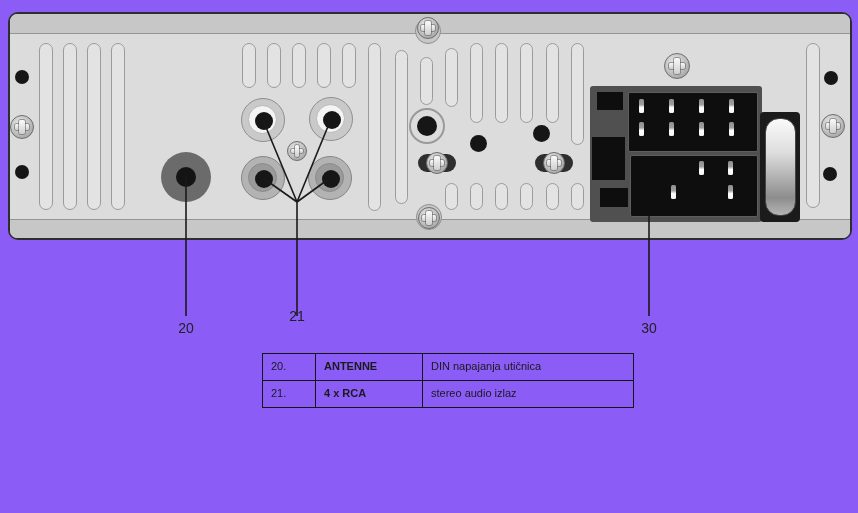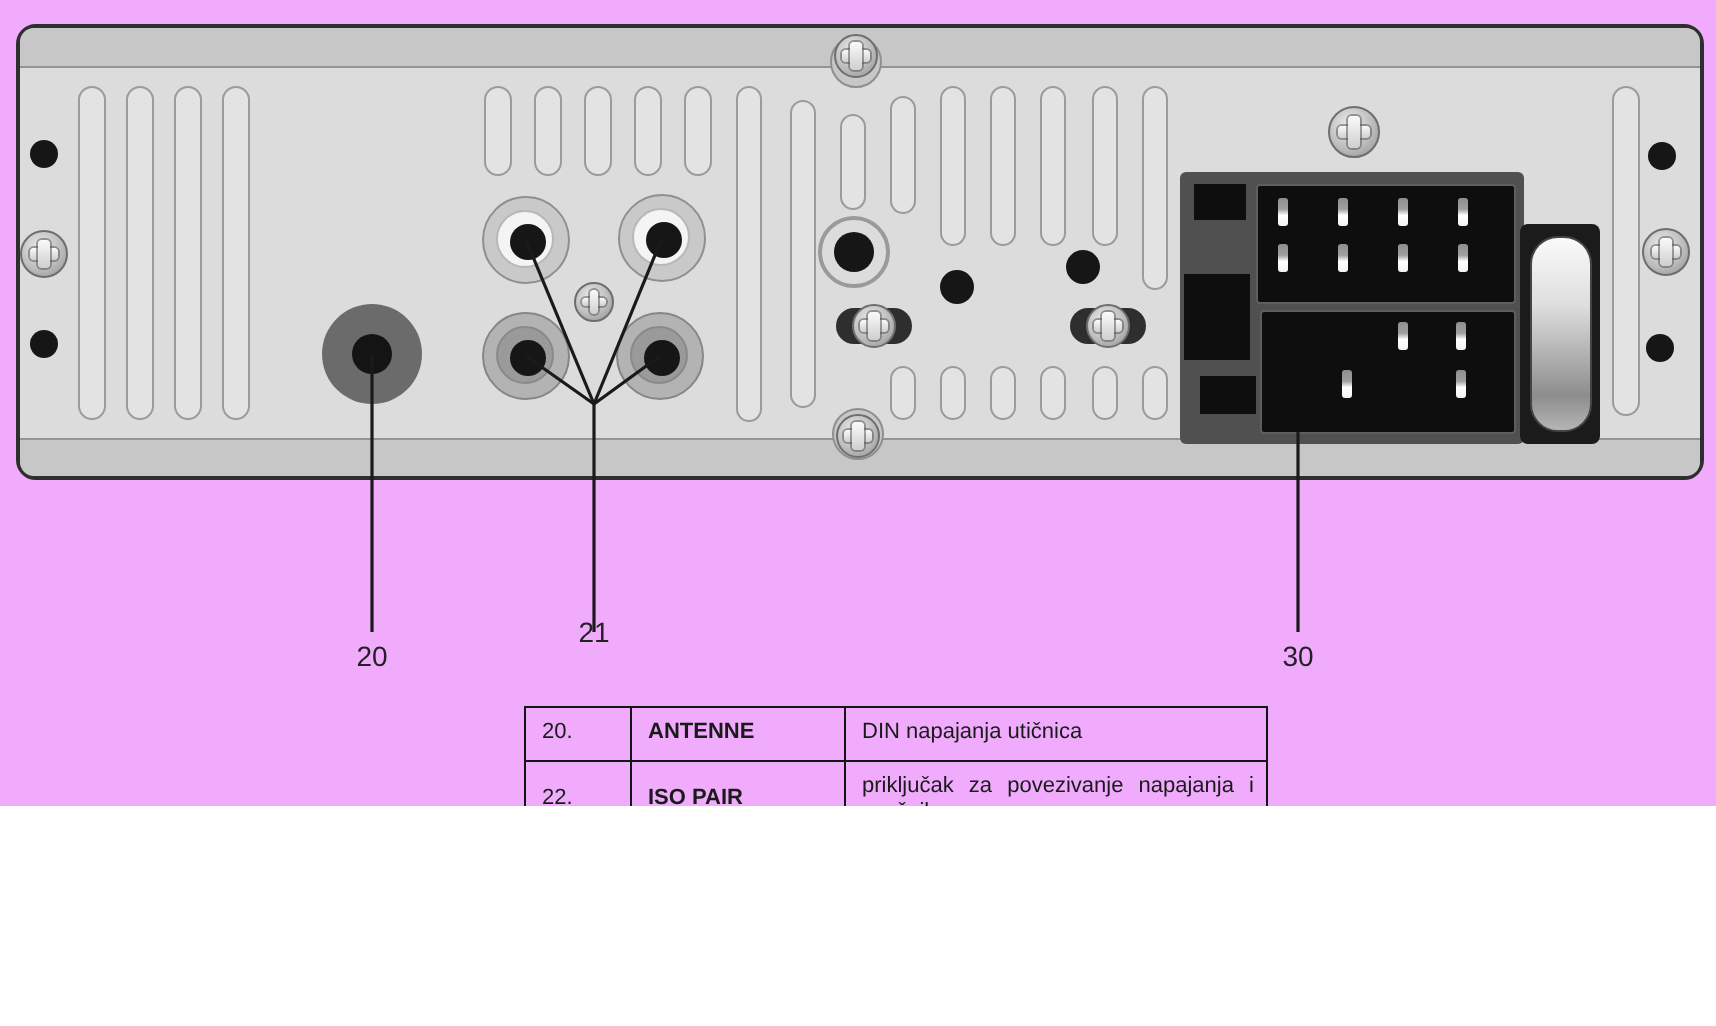--- a/index.html
+++ b/index.html
@@ -1,16 +1,16 @@
 <!DOCTYPE html>
 <html><head>
 <meta charset="utf-8">
 <style>
   html,body{margin:0;padding:0;background:#fff;}
-  .canvas{position:relative;width:858px;height:403px;background:#f0abfc;overflow:hidden;
+  .canvas{position:relative;width:858px;height:513px;background:#8b5cf6;overflow:hidden;
           font-family:"Liberation Sans", sans-serif;color:#1a1a1a;}
   
   .chassis{position:absolute;left:8px;top:12px;width:844px;height:228px;box-sizing:border-box;
            background:#dcdcdc;border:2px solid #2e2e2e;border-radius:10px;}
   .strip-top{position:absolute;left:0;top:0;right:0;height:19px;background:#c7c7c7;
              border-bottom:1px solid #949494;border-radius:7px 7px 0 0;}
   .strip-bottom{position:absolute;left:0;bottom:0;right:0;height:18px;background:#c7c7c7;
                 border-top:1px solid #949494;border-radius:0 0 7px 7px;}
   
   .slot{position:absolute;box-sizing:border-box;background:#e3e3e3;
@@ -191,21 +191,21 @@
   <div class="callout" style="left:282px;top:308px;">21</div>
   <div class="callout" style="left:634px;top:320px;">30</div>
 
   <table class="legend">
     <tbody>
         <tr>
       <td class="c-num">20.</td>
       <td class="c-name">ANTENNE</td>
       <td class="c-desc">DIN napajanja utičnica</td>
     </tr>
-    <tr class="tall">
-      <td class="c-num">22.</td>
-      <td class="c-name">ISO PAIR</td>
-      <td class="c-desc justify">priključak za povezivanje napajanja i zvučnika</td>
+    <tr>
+      <td class="c-num">21.</td>
+      <td class="c-name">4 x RCA</td>
+      <td class="c-desc">stereo audio izlaz</td>
     </tr>
   </tbody>
     </table>
 
 </div>
 
 </body></html>

